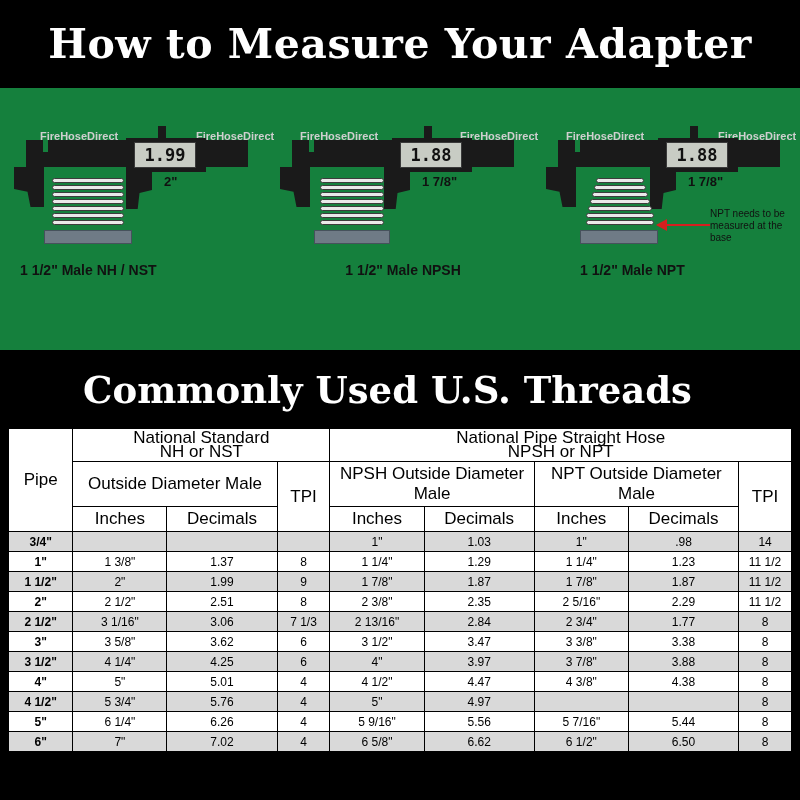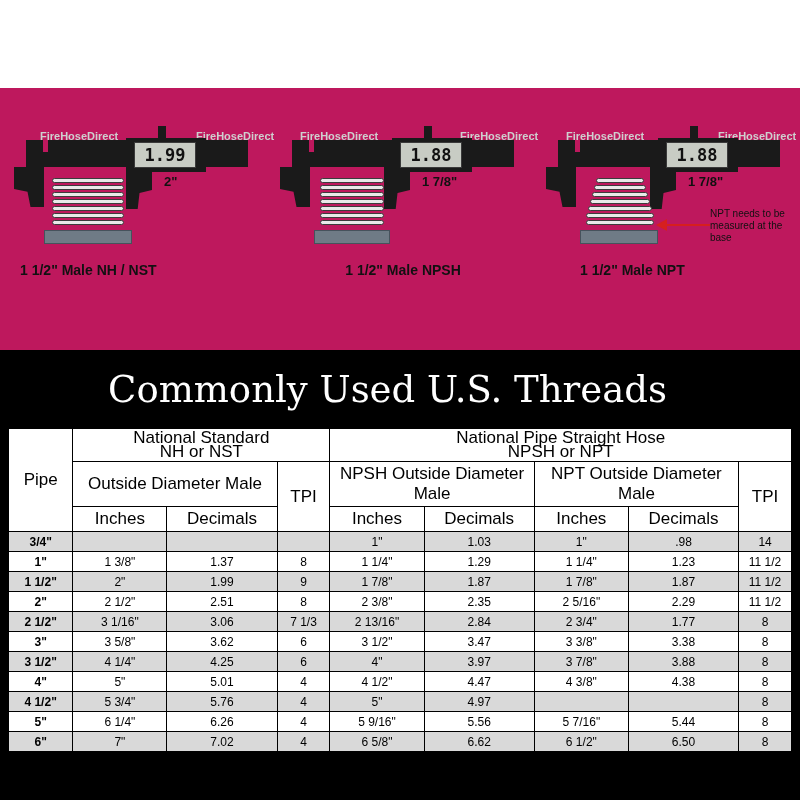--- a/index.html
+++ b/index.html
@@ -40,21 +40,21 @@
     letter-spacing: 0.5px;
     white-space: nowrap;
   }
 
   
   .diagram-section {
     position: absolute;
     left: 0; top: 88px;
     width: 800px;
     height: 332px;
-    background: #be185d;
+    background: #15803d;
   }
   .caliper-group {
     position: absolute;
     top: 26px;
     width: 262px;
     height: 200px;
   }
   .cg1 { left: 6px; }
   .cg2 { left: 272px; }
   .cg3 { left: 538px; }
@@ -235,21 +235,21 @@
     padding: 0;
     box-sizing: border-box;
   }
   .table-title {
     position: absolute;
     left: 0; top: 18px;
     width: 775px;
     text-align: center;
     color: #fff;
     font-family: "DejaVu Serif", serif;
-    font-weight: normal;
+    font-weight: bold;
     font-size: 37px;
     white-space: nowrap;
   }
   table.threads-table {
     position: absolute;
     left: 8px; top: 78px;
     width: 784px;
     border-collapse: collapse;
     background: #fff;
     font-size: 12px;
@@ -286,20 +286,23 @@
   .col-size { width: 56px; }
   .col-in { width: 82px; }
   .col-dec { width: 96px; }
   .col-tpi { width: 46px; }
 </style>
 </head>
 <body>
 
 <div class="page">
 
+  <div class="title-bar">
+    <div class="title">How to Measure Your Adapter</div>
+  </div>
 
   <div class="diagram-section">
 
     <div class="wm-strip" style="left:40px;">FireHoseDirect</div>
     <div class="wm-strip" style="left:196px;">FireHoseDirect</div>
     <div class="wm-strip" style="left:300px;">FireHoseDirect</div>
     <div class="wm-strip" style="left:460px;">FireHoseDirect</div>
     <div class="wm-strip" style="left:566px;">FireHoseDirect</div>
     <div class="wm-strip" style="left:718px;">FireHoseDirect</div>
 

